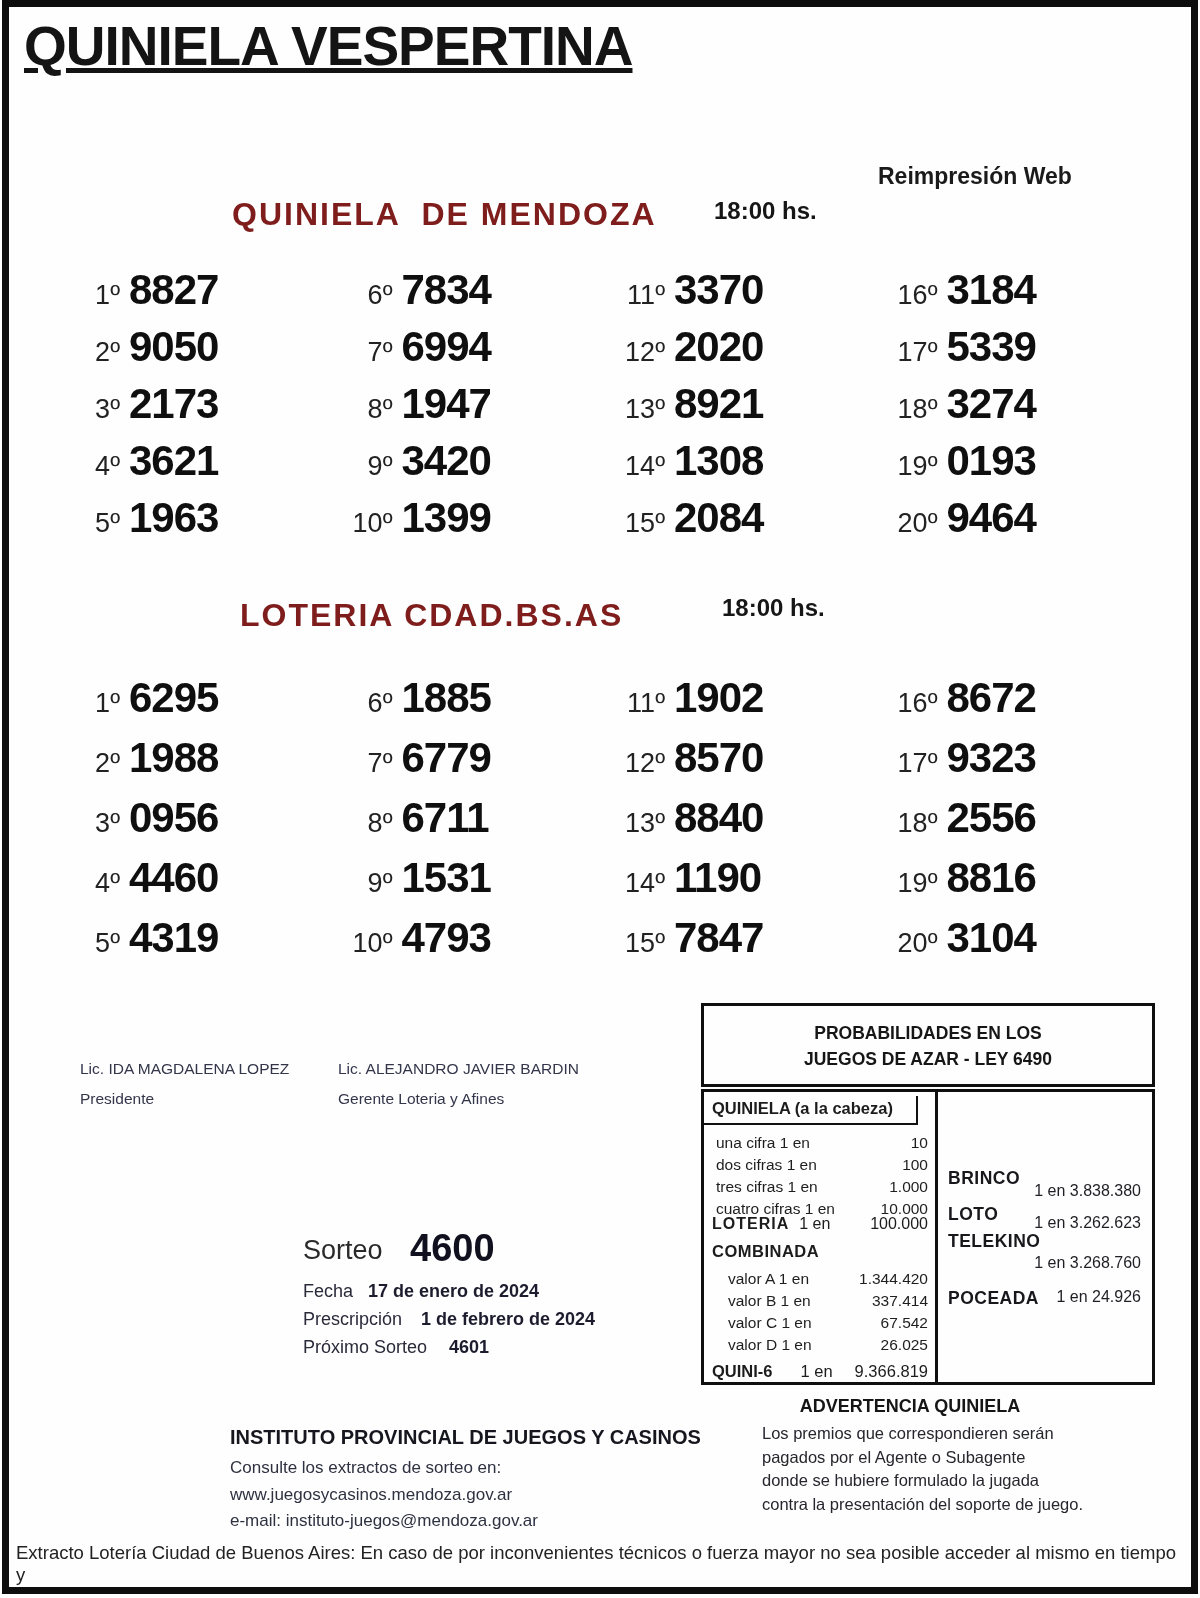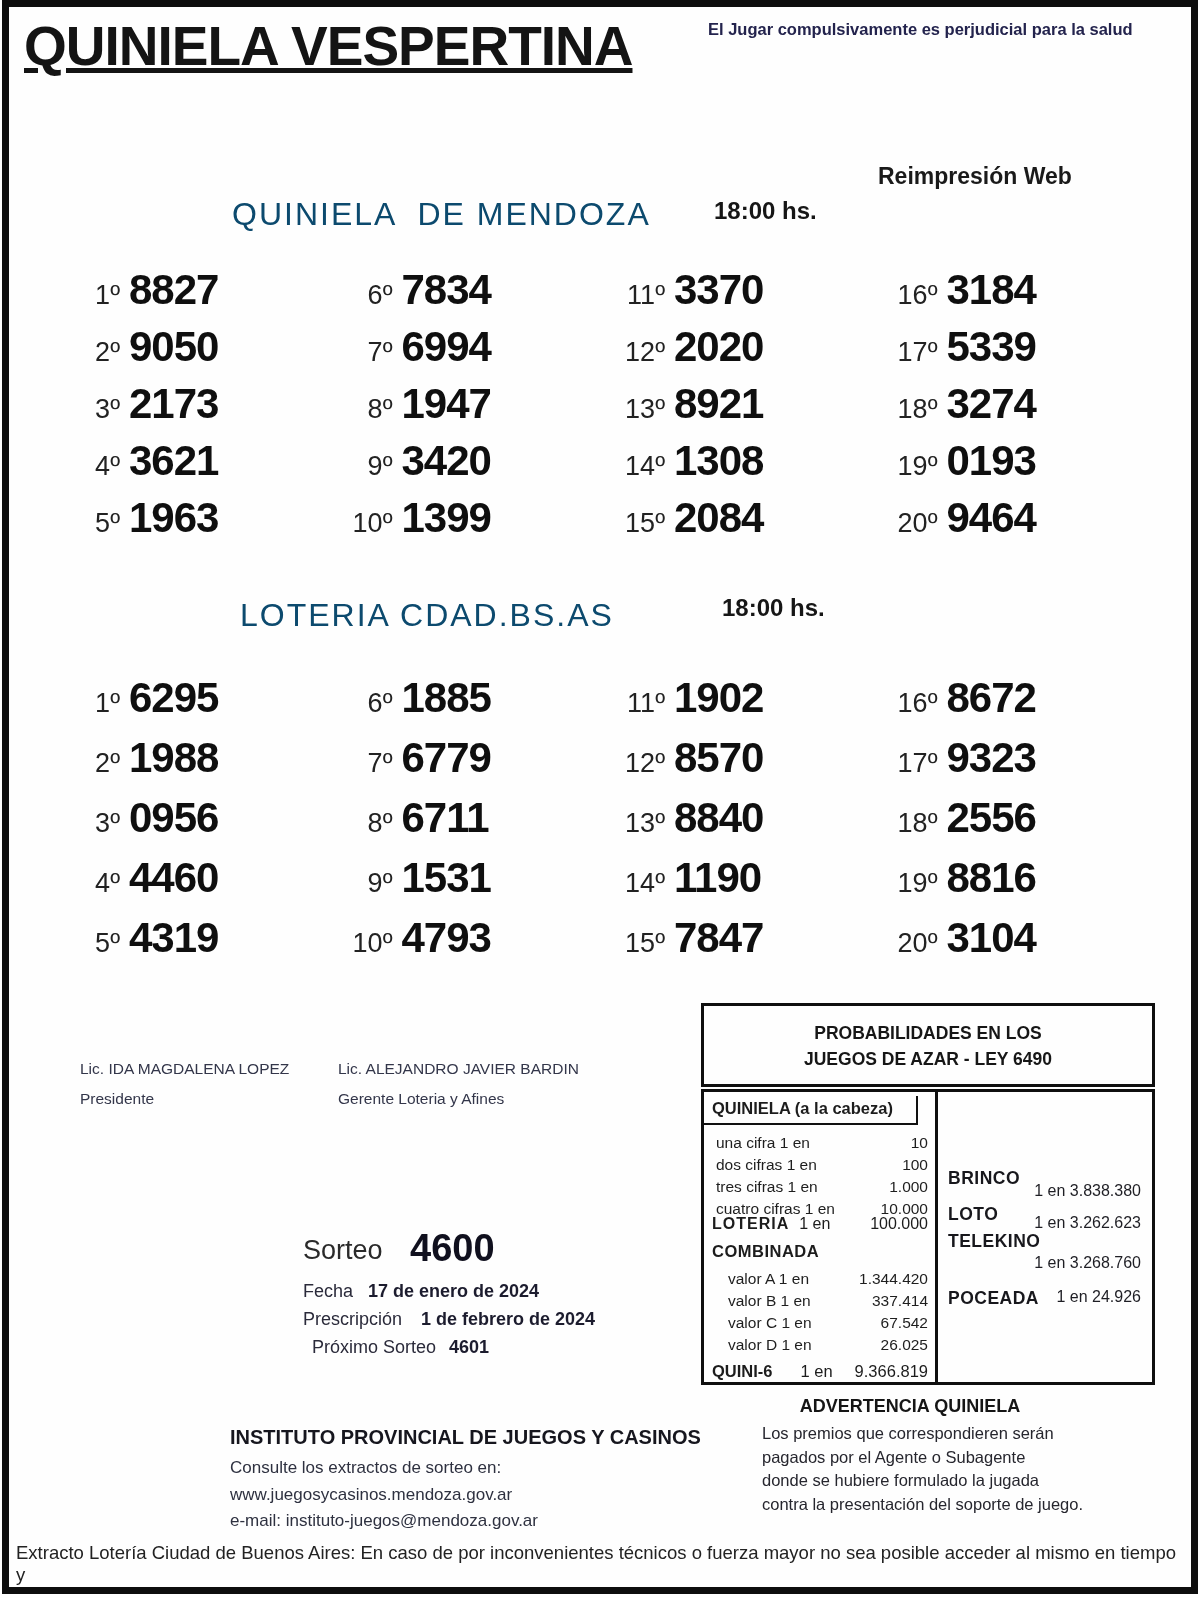--- a/index.html
+++ b/index.html
@@ -11,21 +11,21 @@
   }
   .frame{position:absolute;left:2px;top:0;right:2px;bottom:4px;border:7px solid #0d0d0d;pointer-events:none;}
   .abs{position:absolute;}
 
   
   .doc-title{left:24px;top:14px;font-size:55px;font-weight:bold;letter-spacing:-1px;color:#141414;text-decoration:underline;}
   .health-warning{left:708px;top:20px;width:460px;font-size:16.5px;font-weight:bold;color:#23234d;}
   .reprint{left:878px;top:163px;font-size:23px;font-weight:bold;color:#1a1a1a;}
 
   
-  .section-title{font-size:32px;font-weight:normal;letter-spacing:2px;white-space:pre;color:#0c4a6e;}
+  .section-title{font-size:32px;font-weight:bold;letter-spacing:2px;white-space:pre;color:#7f1d1d;}
   .section-time{font-size:24px;font-weight:bold;color:#161616;}
   .t-mendoza{left:232px;top:196px;}
   .time-mendoza{left:714px;top:197px;}
   .t-bsas{left:240px;top:597px;}
   .time-bsas{left:722px;top:594px;}
 
   
   .results-grid{position:absolute;left:58px;width:1090px;display:grid;
     grid-template-columns:repeat(4,1fr);grid-auto-flow:column;}
   #mendoza-grid{top:266px;grid-template-rows:repeat(5,57px);}
@@ -85,21 +85,20 @@
   .footer-line{left:16px;width:1160px;font-size:18.5px;color:#222;}
   .fl1{top:1542px;} .fl2{top:1564px;}
 </style>
 </head>
 <body>
 
 <div class="page">
   <div class="frame"></div>
 
   <div class="abs doc-title">QUINIELA VESPERTINA</div>
-  <div class="abs health-warning">El Jugar compulsivamente es perjudicial para la salud</div>
   <div class="abs reprint">Reimpresión Web</div>
 
   <div class="abs section-title t-mendoza">QUINIELA  DE MENDOZA</div>
   <div class="abs section-time time-mendoza">18:00 hs.</div>
   <div class="results-grid" id="mendoza-grid">
       <div class="result-cell">
         <span class="result-pos">1º</span>
         <span class="result-num">8827</span>
       </div>
       <div class="result-cell">
@@ -269,21 +268,21 @@
   <div class="abs sig-role" style="left:80px;top:1090px;">Presidente</div>
   <div class="abs sig-name" style="left:338px;top:1060px;">Lic. ALEJANDRO JAVIER BARDIN</div>
   <div class="abs sig-role" style="left:338px;top:1090px;">Gerente Loteria y Afines</div>
 
   <div class="abs sorteo-label">Sorteo</div>
   <div class="abs sorteo-number">4600</div>
   <div class="abs info-label" style="left:303px;top:1281px;">Fecha</div>
   <div class="abs info-value" style="left:368px;top:1281px;">17 de enero de 2024</div>
   <div class="abs info-label" style="left:303px;top:1309px;">Prescripción</div>
   <div class="abs info-value" style="left:421px;top:1309px;">1 de febrero de 2024</div>
-  <div class="abs info-label" style="left:312px;top:1337px;">Próximo Sorteo</div>
+  <div class="abs info-label" style="left:303px;top:1337px;">Próximo Sorteo</div>
   <div class="abs info-value" style="left:449px;top:1337px;">4601</div>
 
   <div class="abs prob-title-box">
     <div class="pad">
       <div class="prob-title-line">PROBABILIDADES EN LOS</div>
       <div class="prob-title-line">JUEGOS DE AZAR - LEY 6490</div>
     </div>
   </div>
 
   <div class="abs prob-body">

